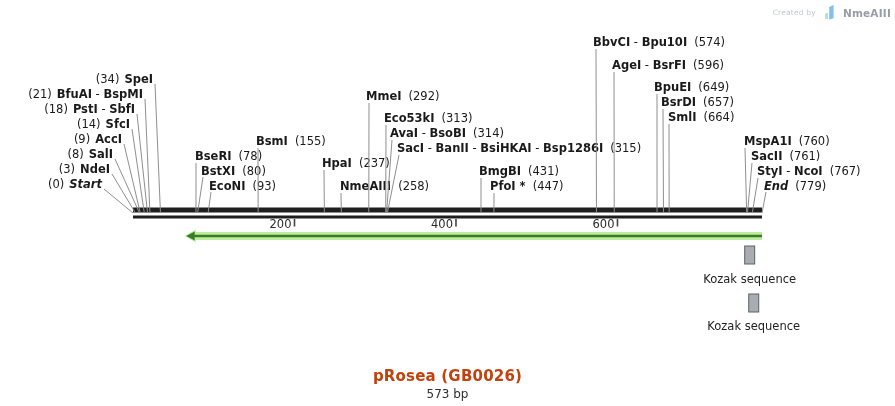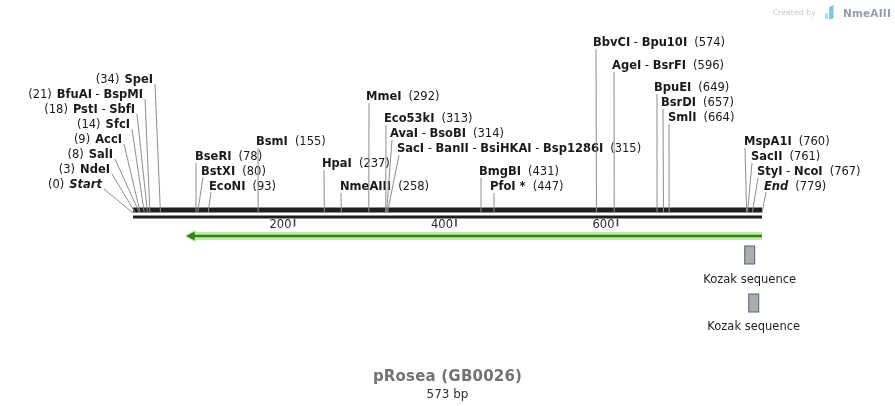--- a/index.html
+++ b/index.html
@@ -3,21 +3,21 @@
 <meta charset="utf-8">
 <style>
   html,body{margin:0;padding:0;background:#ffffff;}
   body{width:895px;height:406px;overflow:hidden;font-family:"DejaVu Sans","Liberation Sans",sans-serif;}
   #canvas{position:relative;width:895px;height:406px;background:#fff;}
   #mapsvg{position:absolute;left:0;top:0;}
   .watermark{position:absolute;top:5px;right:4px;display:flex;align-items:center;gap:8px;}
   .wm-created{font-size:7.5px;color:#c3c9cf;letter-spacing:.2px;}
   .wm-brand{font-size:10.5px;color:#959da5;font-weight:600;letter-spacing:.2px;}
   .titleblock{position:absolute;left:0;right:0;top:367px;text-align:center;}
-  .map-title{font-size:15px;font-weight:bold;color:#737373;letter-spacing:.2px;}
+  .map-title{font-size:15px;font-weight:bold;color:#c2410c;letter-spacing:.2px;}
   .map-sub{font-size:12px;color:#2f2f2f;margin-top:2px;}
   svg text{font-family:"DejaVu Sans","Liberation Sans",sans-serif;}
 </style>
 </head>
 <body>
 
 <div id="canvas">
 
   <div class="watermark">
     <span class="wm-created">Created by</span>

